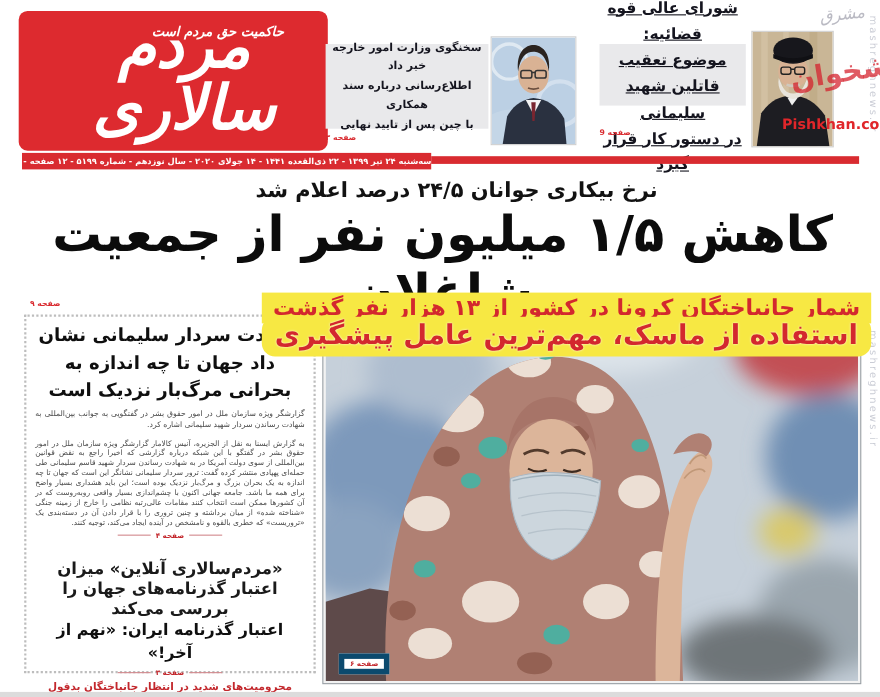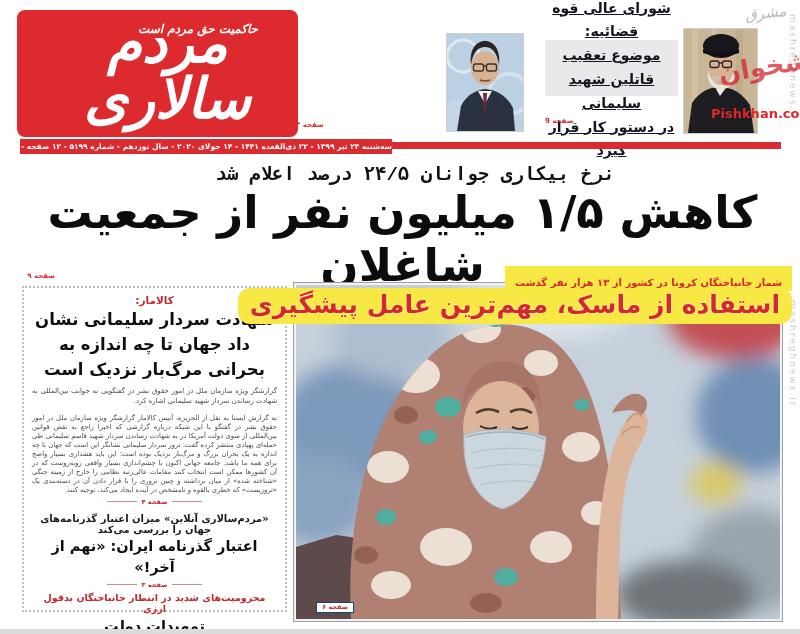--- a/index.html
+++ b/index.html
@@ -26,55 +26,58 @@
 
   
   .wm-side{position:absolute;right:2px;color:#b9bcc8;font-size:9px;letter-spacing:2px;writing-mode:vertical-rl;opacity:.75;direction:ltr;}
   .wm-side-1{top:14px;}
   .wm-side-2{top:300px;}
   .wm-mashregh{position:absolute;right:14px;top:4px;color:#b3b3bd;font-size:15px;font-style:italic;transform:rotate(-6deg);opacity:.9;}
   .wm-pishkhan-fa{position:absolute;left:718px;top:50px;color:rgba(212,28,40,.72);font-size:26px;font-weight:bold;transform:rotate(-9deg);}
   .wm-pishkhan{position:absolute;left:711px;top:106px;color:#e0262a;font-size:13px;font-weight:bold;direction:ltr;}
 
   
-  .lead-kicker{position:absolute;left:60px;right:30px;top:162px;text-align:center;font-size:19px;font-weight:bold;color:#121212;font-family:Liberation Mono, monospace;}
+  .lead-kicker{position:absolute;left:60px;right:30px;top:162px;text-align:center;font-size:19px;font-weight:bold;color:#121212;}
   .lead-headline{position:absolute;left:10px;right:5px;top:186px;text-align:center;font-size:45px;font-weight:bold;color:#0c0c0c;letter-spacing:-1px;}
   .col-toppage{position:absolute;right:745px;top:272px;color:#d92b30;font-size:7px;font-weight:bold;}
 
   
   .col-box{position:absolute;left:22px;top:286px;width:265px;height:326px;border:2px dotted #bdbdbd;box-sizing:border-box;background:#fff;padding:4px 8px 2px;display:flex;flex-direction:column;text-align:center;}
   .k-red{color:#c3282d;font-size:10.5px;font-weight:bold;margin:2px 0 1px;}
-  .k-black{color:#1a1a1a;font-size:10px;font-weight:bold;margin:6px 0 0;}
+  .k-black{color:#1a1a1a;font-size:15px;font-weight:bold;margin:16px 0 0;}
   .col-h1{color:#0f0f0f;font-size:16.5px;font-weight:bold;line-height:1.5;margin:1px 0 2px;}
   .col-h2{color:#0f0f0f;font-size:14.5px;font-weight:bold;line-height:1.45;margin:1px 0 0;}
   .col-lead{font-size:7px;color:#4a4a4a;text-align:justify;line-height:1.35;margin:3px 0 0;}
   .col-body{font-size:6.8px;color:#4a4a4a;text-align:justify;line-height:1.32;margin:8px 0 0;}
   .pgref{display:flex;align-items:center;justify-content:center;gap:5px;margin:3px 0 1px;}
   .pgref .ln{width:30px;height:1px;background:#d2888c;}
   .pgref .tx{color:#c3282d;font-size:6.5px;font-weight:bold;white-space:nowrap;}
 
   
   .photo-frame{position:absolute;left:293px;top:282px;width:490px;height:340px;border:1px solid #9aa0a6;background:#f2f2f2;box-sizing:border-box;padding:2px;}
   .photo-frame svg{display:block;}
-  .photo-kicker{position:absolute;top:266px;right:8px;background:#f7e843;color:#d3282e;font-size:10px;font-weight:bold;padding:11px 10px 3px;white-space:nowrap;}
+  .photo-kicker{position:absolute;top:266px;right:8px;background:#f7e843;color:#d3282e;font-size:20px;font-weight:bold;padding:1px 10px 3px;white-space:nowrap;}
   .photo-headline{position:absolute;top:288px;right:8px;background:#f7e843;color:#d3282e;font-size:25px;font-weight:bold;padding:2px 12px 5px;white-space:nowrap;text-shadow:0 0 2px #fff;border-radius:12px;}
-  .photo-ref{position:absolute;bottom:8px;right:428px;background:#fff;border:1px solid #0c4a6e;color:#c3282d;font-size:6.5px;font-weight:bold;padding:0 5px 1px;}
+  .photo-ref{position:absolute;bottom:8px;right:428px;background:#fff;border:5px solid #0c4a6e;color:#c3282d;font-size:6.5px;font-weight:bold;padding:0 5px 1px;}
 
   .bottom-strip{position:absolute;left:0;right:0;bottom:0;height:5px;background:#dcdcdc;}
 </style>
 </head>
 <body>
 
 <div id="page">
 
   <div class="logo-box">
     <div class="logo-tagline">حاکمیت حق مردم است</div>
     <div class="logo-title">مردم سالاری</div>
   </div>
 
+  <div class="topstory-text ts-mfa">سخنگوی وزارت امور خارجه خبر داد
+اطلاع‌رسانی درباره سند همکاری
+با چین پس از تایید نهایی</div>
   <div class="topstory-photo ph-mfa">
     <svg width="76" height="97" viewBox="0 0 76 97" xmlns="http://www.w3.org/2000/svg">
       <rect width="76" height="97" fill="#bcd0e4"></rect>
       <circle cx="16" cy="22" r="16" fill="none" stroke="#dfe9f2" stroke-width="3"></circle>
       <circle cx="62" cy="60" r="20" fill="none" stroke="#d3e0ee" stroke-width="4"></circle>
       <path d="M0,70 Q20,60 40,72 L40,97 L0,97 Z" fill="#c9dae9" opacity="0.6"></path>
       <path d="M10,97 L14,72 C20,60 30,56 38,55 C50,56 60,62 66,74 L68,97 Z" fill="#2a3140"></path>
       <path d="M31,57 L38,70 L45,57 Z" fill="#f4f4f4"></path>
       <path d="M36,59 L40,59 L39,76 L37,76 Z" fill="#7a2630"></path>
       <ellipse cx="38" cy="34" rx="14" ry="17" fill="#d9b294"></ellipse>
@@ -117,21 +120,20 @@
   <div class="wm-pishkhan">Pishkhan.com</div>
 
   <div class="date-bar">سه‌شنبه ۲۴ تیر ۱۳۹۹ - ۲۲ ذی‌القعده ۱۴۴۱ - ۱۴ جولای ۲۰۲۰ - سال نوزدهم - شماره ۵۱۹۹ - ۱۲ صفحه - ۴۰۰۰ تومان</div>
   <div class="red-rule"></div>
 
   <div class="lead-kicker">نرخ بیکاری جوانان ۲۴/۵ درصد اعلام شد</div>
   <div class="lead-headline">کاهش ۱/۵ میلیون نفر از جمعیت شاغلان</div>
   <div class="col-toppage">صفحه ۹</div>
 
   <div class="col-box">
-    <div class="k-red">کالامار:</div>
     <div class="col-h1">شهادت سردار سلیمانی نشان داد جهان تا چه اندازه به بحرانی مرگ‌بار نزدیک است</div>
     <p class="col-lead">گزارشگر ویژه سازمان ملل در امور حقوق بشر در گفتگویی به جوانب بین‌المللی به شهادت رساندن سردار شهید سلیمانی اشاره کرد.</p>
     <p class="col-body">به گزارش ایسنا به نقل از الجزیره، آنیس کالامار گزارشگر ویژه سازمان ملل در امور حقوق بشر در گفتگو با این شبکه درباره گزارشی که اخیرا راجع به نقض قوانین بین‌المللی از سوی دولت آمریکا در به شهادت رساندن سردار شهید قاسم سلیمانی طی حمله‌ای پهپادی منتشر کرده گفت: ترور سردار سلیمانی نشانگر این است که جهان تا چه اندازه به یک بحران بزرگ و مرگ‌بار نزدیک بوده است؛ این باید هشداری بسیار واضح برای همه ما باشد. جامعه جهانی اکنون با چشم‌اندازی بسیار واقعی روبه‌روست که در آن کشورها ممکن است انتخاب کنند مقامات عالی‌رتبه نظامی را خارج از زمینه جنگی «شناخته شده» از میان برداشته و چنین تروری را با قرار دادن آن در دسته‌بندی یک «تروریست» که خطری بالقوه و نامشخص در آینده ایجاد می‌کند، توجیه کنند.</p>
     <div class="pgref">
       <span class="ln"></span>
       <span class="tx">صفحه ۴</span>
       <span class="ln"></span>
     </div>
 
     <div class="k-black">«مردم‌سالاری آنلاین» میزان اعتبار گذرنامه‌های جهان را بررسی می‌کند</div>

